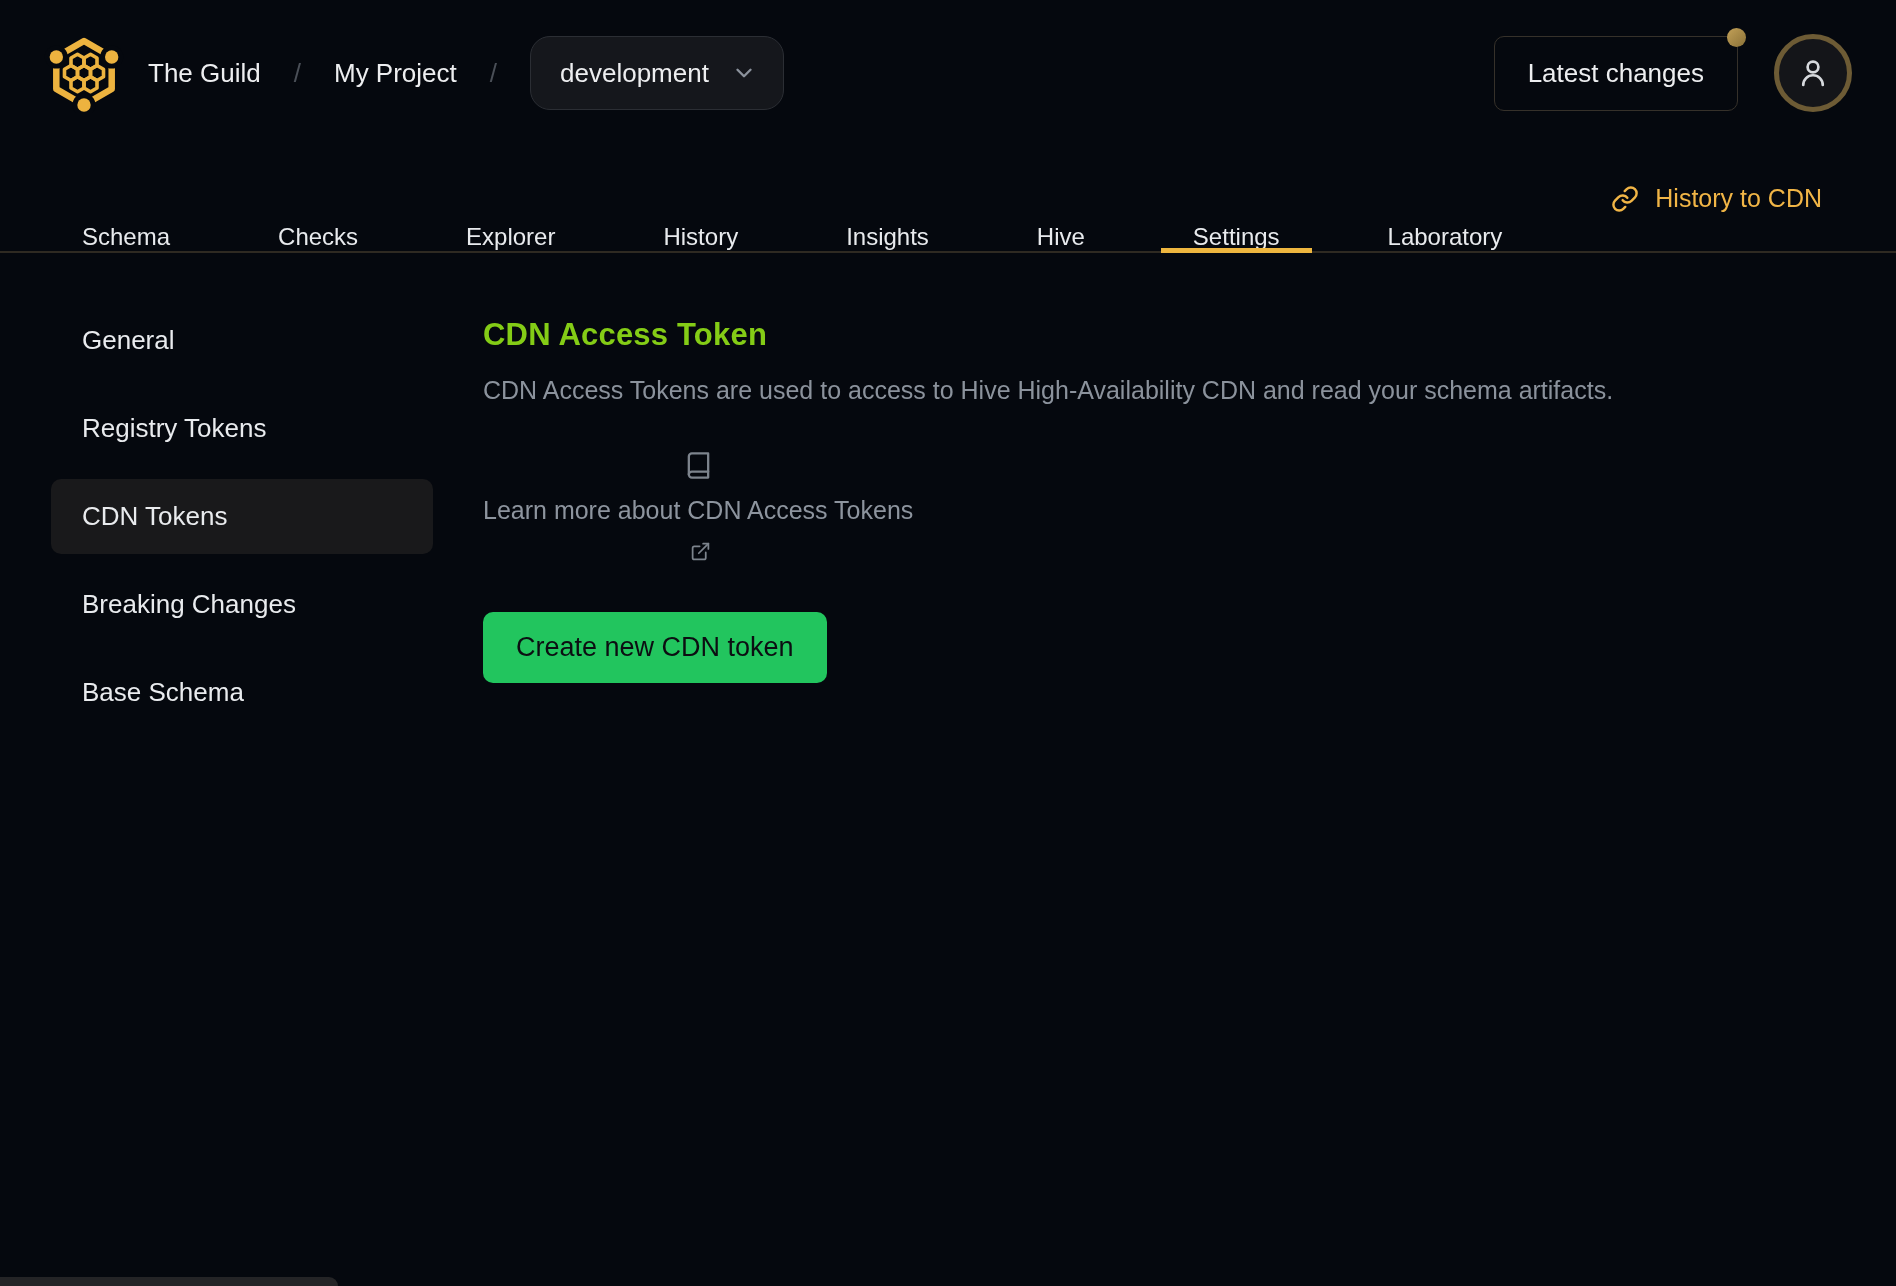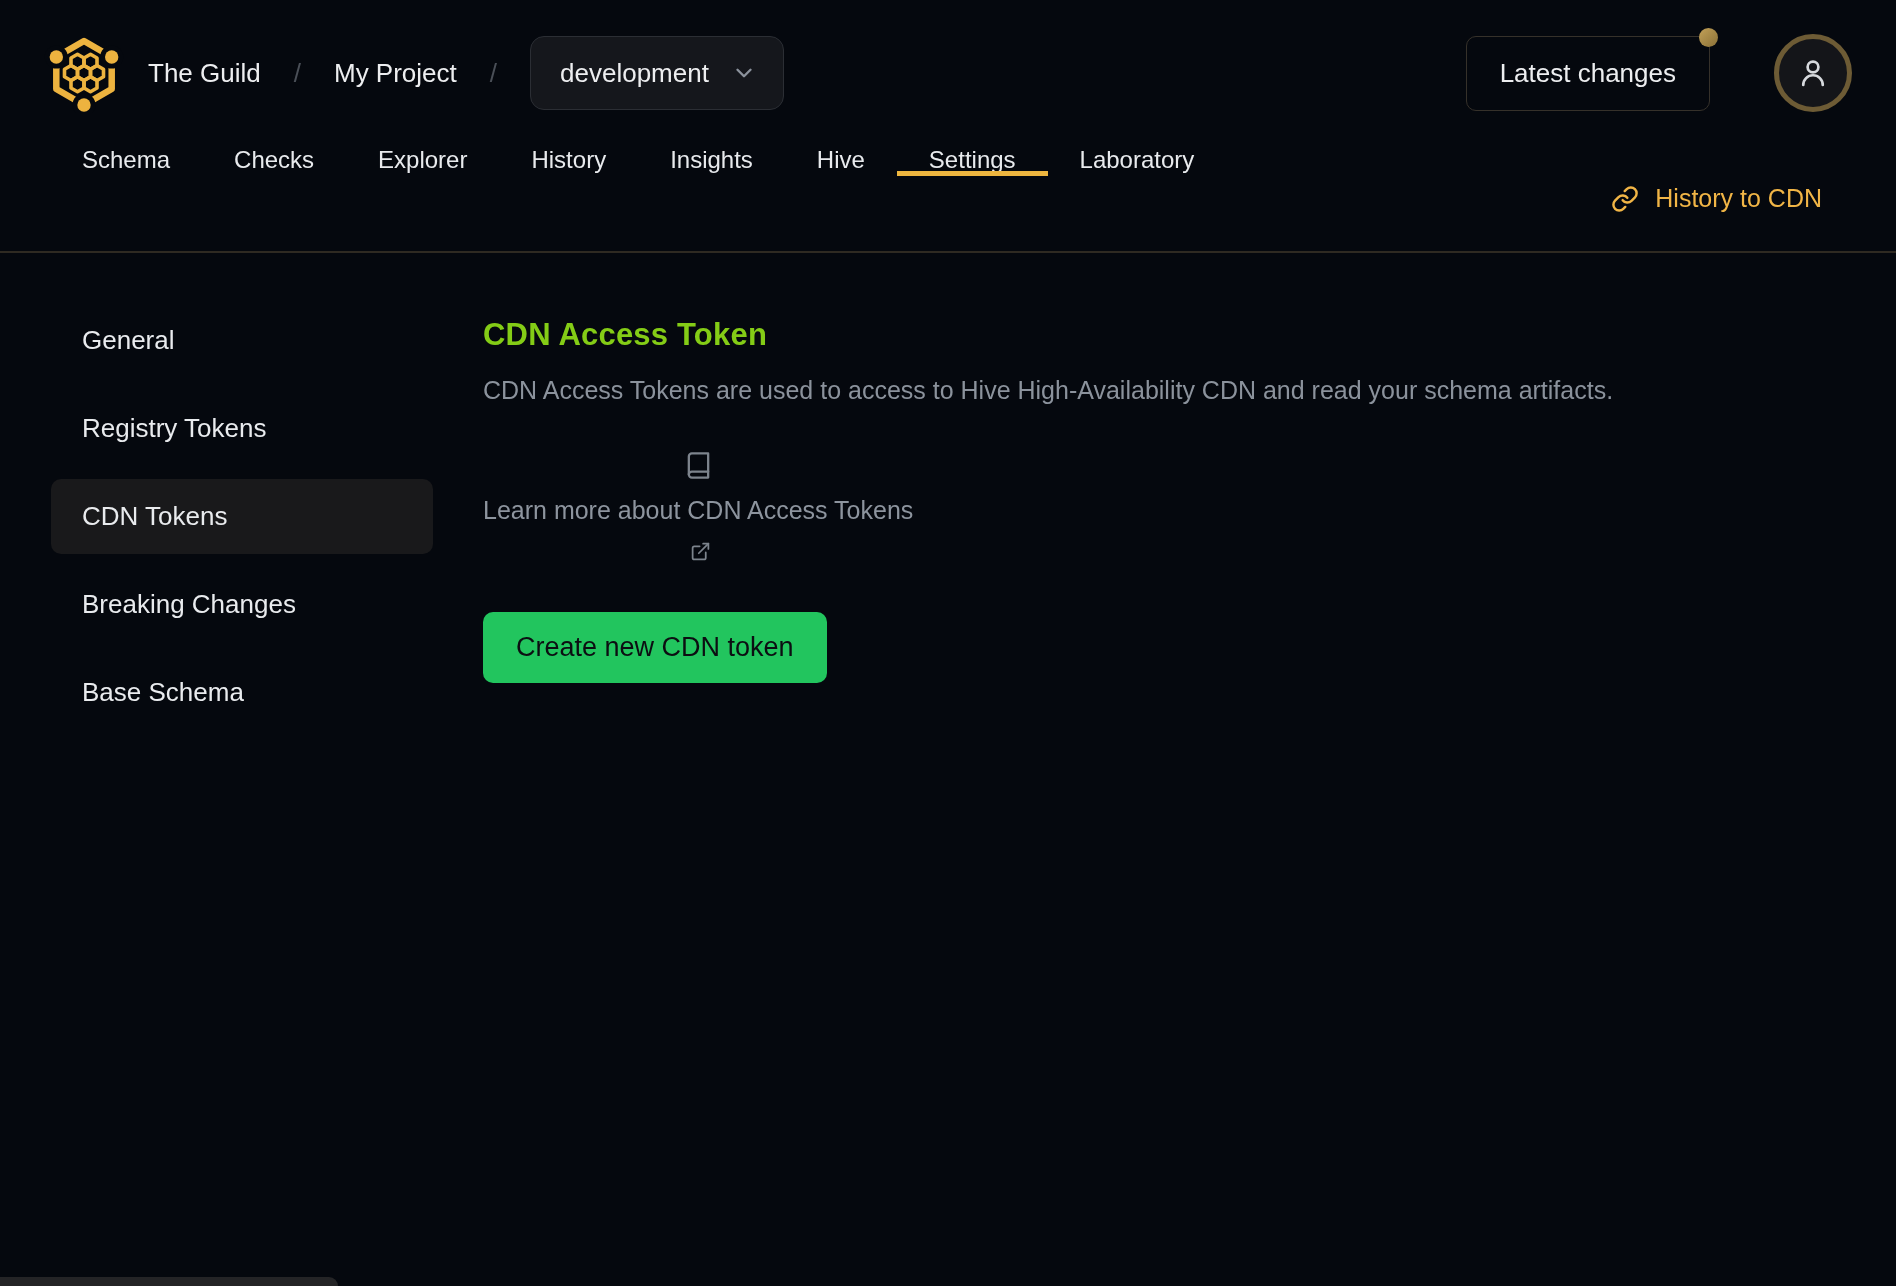--- a/index.html
+++ b/index.html
@@ -19,32 +19,32 @@
     padding:0 44px;
   }
   .logo { width:80px; height:80px; display:flex; align-items:center; justify-content:center; }
   .breadcrumb { display:flex; align-items:center; margin-left:24px; font-size:26px; font-weight:500; }
   .crumb { color:#edeef0; cursor:pointer; }
   .crumb-sep { color:#4a4f57; margin:0 33px; font-weight:400; }
   .target-select {
     display:flex; align-items:center;
     background:#15171c;
     border:1px solid #2b2e34;
-    border-radius:14px;
+    border-radius:20px;
     height:74px;
     padding:0 26px 0 29px;
     font-size:26px;
     color:#edeef0;
     font-family:inherit;
     cursor:pointer;
     gap:22px;
   }
   .chevron-down { width:26px; height:26px; stroke:#8b929c; }
 
-  .topbar-right { margin-left:auto; display:flex; align-items:center; gap:64px; }
+  .topbar-right { margin-left:auto; display:flex; align-items:center; gap:36px; }
   .latest-changes {
     position:relative;
     background:transparent;
     border:1px solid #36312a;
     border-radius:10px;
     height:75px;
     padding:0 33px;
     color:#edeef0;
     font-size:26px;
     font-family:inherit;
@@ -68,21 +68,21 @@
   .avatar svg { width:36px; height:36px; stroke:#d6d9dd; }
 
   
   .tabs-row {
     display:flex;
     align-items:stretch;
     height:107px;
     padding:0 74px 0 50px;
     border-bottom:2px solid #2f2a22;
   }
-  .tab-list { display:flex; align-items:flex-start; }
+  .tab-list { display:flex; align-items:flex-end;gap:44px; }
   .tab {
     position:relative;
     display:flex; align-items:center;
     padding:0 32px;
     font-size:24px;
     color:#e8eaed;
     cursor:pointer;
   }
   .tab.active::after {
     content:"";

